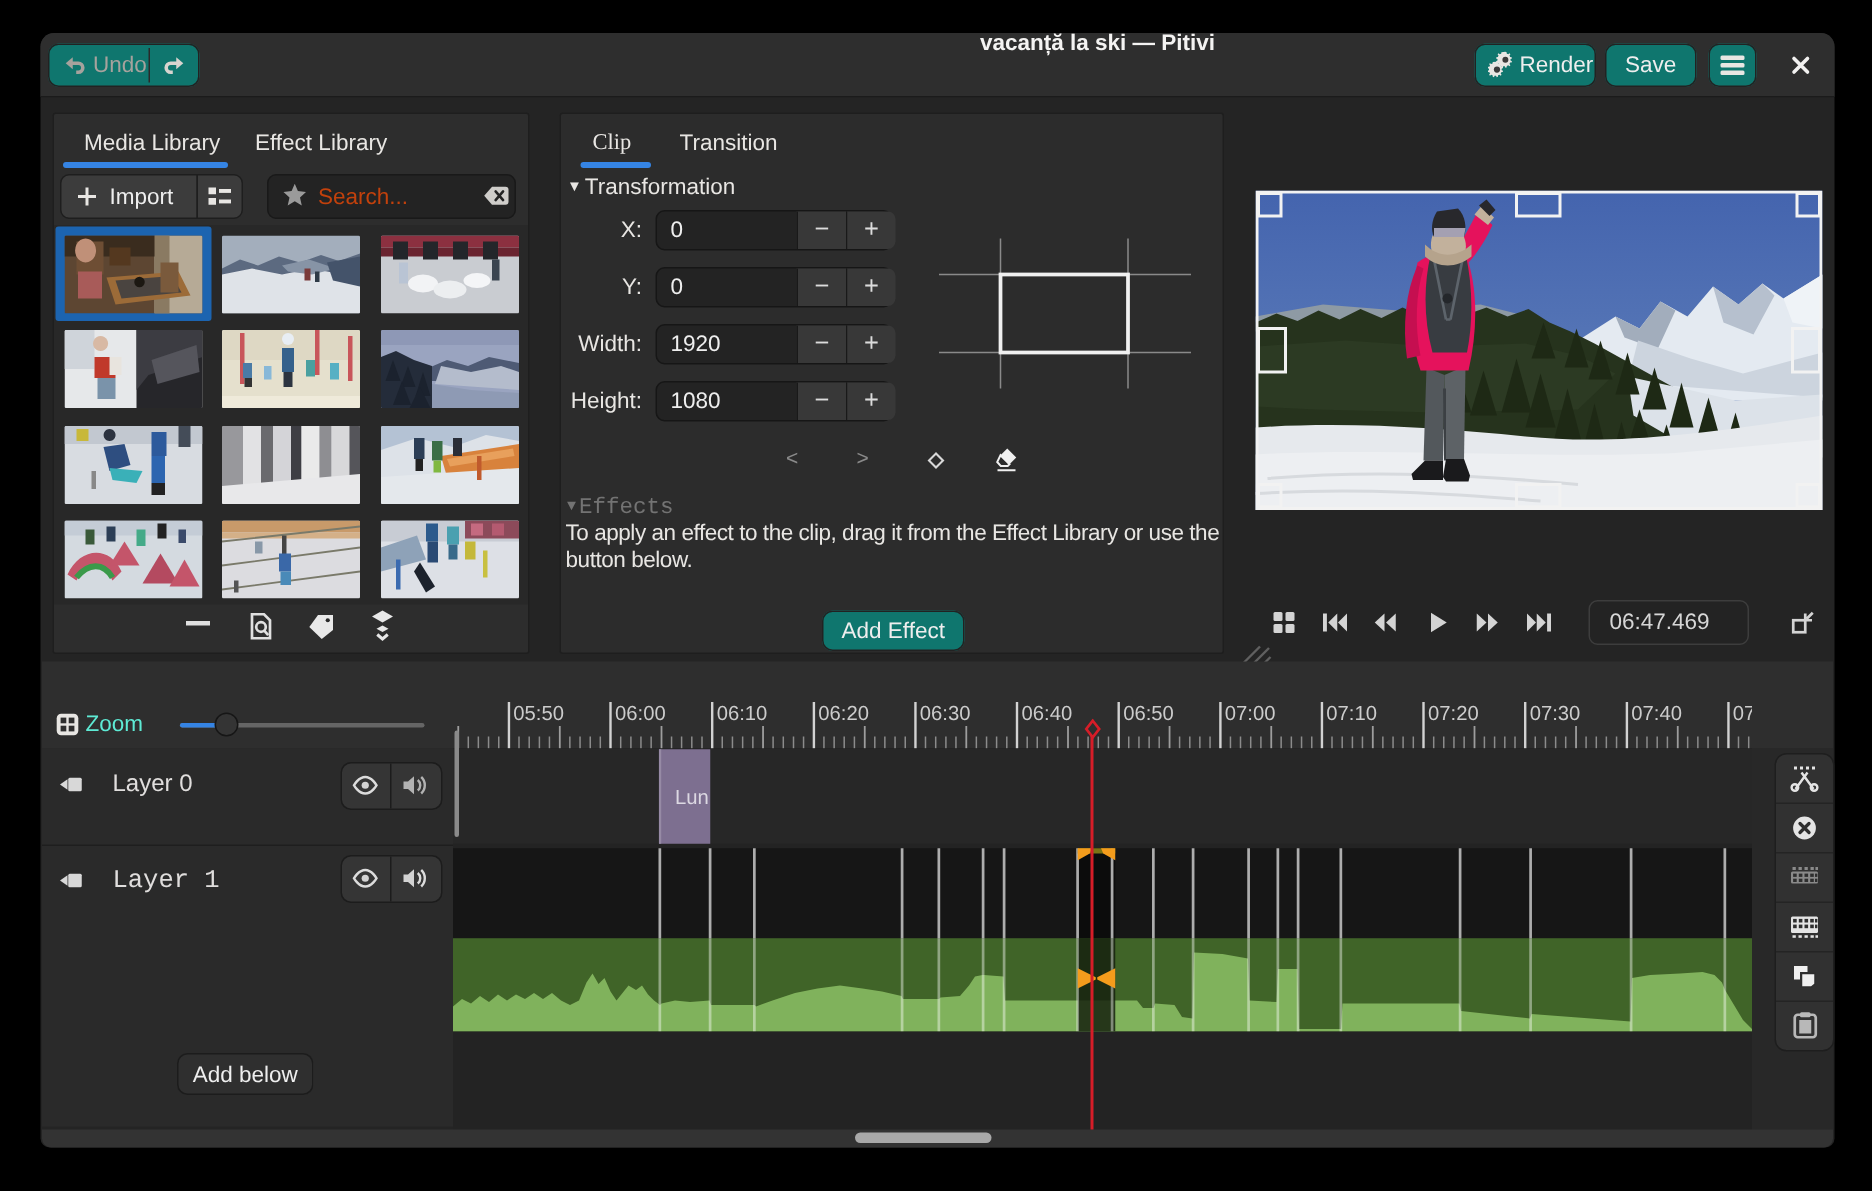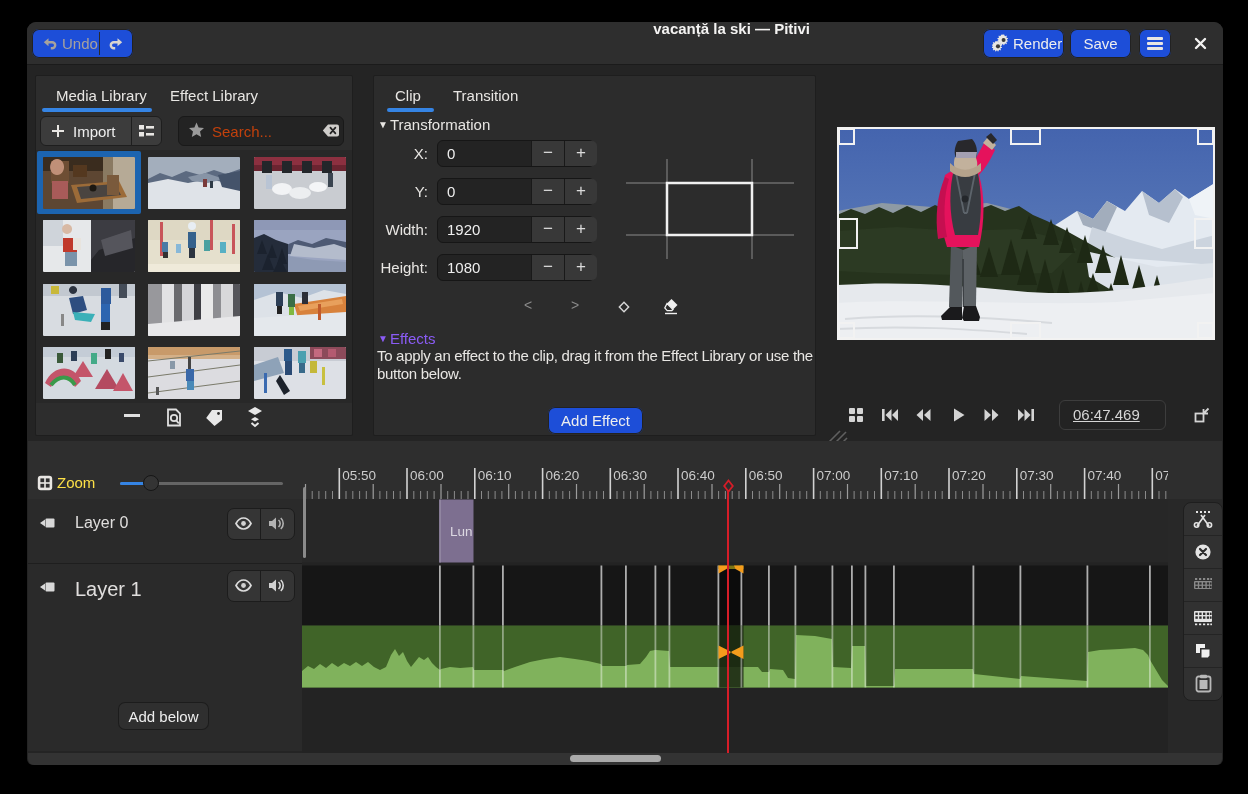--- a/index.html
+++ b/index.html
@@ -4,21 +4,21 @@
 <style>
   html,body{margin:0;padding:0;}
   body{width:1248px;height:794px;background:#000;position:relative;overflow:hidden;
        font-family:"Liberation Sans",sans-serif;-webkit-font-smoothing:antialiased;}
   .abs{position:absolute;}
   #win{left:27px;top:22px;width:1196px;height:743px;background:#242424;
        border-radius:9px 9px 6px 6px;}
   
   #hdr{left:27px;top:22px;width:1196px;height:43px;background:#2e2e2e;
        border-radius:9px 9px 0 0;border-bottom:1px solid #1b1b1b;box-sizing:border-box;}
-  .hbtn{position:absolute;top:29px;height:29px;background:#1d4ed8;border-radius:7px;
+  .hbtn{position:absolute;top:29px;height:29px;background:#0f766e;border-radius:7px;
         box-shadow:0 0 0 1px #222 inset;color:#eee;font-size:15px;
         display:flex;align-items:center;justify-content:center;}
   #title{left:440px;top:20px;width:370px;text-align:right;color:#f4f3f2;
          font-size:15px;font-weight:bold;}
   
   .panel{background:#2d2d2d;border:1px solid #1e1e1e;box-sizing:border-box;border-radius:2px;}
   .tabtxt{position:absolute;font-size:15px;color:#e8e6e3;}
   .underline{position:absolute;height:4px;background:#3584e4;border-radius:2px;}
   
   .th{position:absolute;width:92px;height:52px;border-radius:1px;overflow:hidden;}
@@ -274,21 +274,21 @@
   <path d="M7 1 L17 1 L17 11 L9.5 17 L1.2 9 Z" fill="#e8e8e8" transform="rotate(0)"></path>
   <circle cx="13.5" cy="4.5" r="1.4" fill="#2a2a2a"></circle>
 </svg>
 <svg class="abs" style="left:246px;top:406px;" width="18" height="22" viewBox="0 0 18 22">
   <path d="M9 1 L16 5 L9 9 L2 5 Z" fill="#e8e8e8"></path>
   <path d="M9 11 l4 2.2 -4 2.2 -4 -2.2 z" fill="#e8e8e8"></path>
   <path d="M5.5 17 L9 20 L12.5 17" stroke="#e8e8e8" stroke-width="2" fill="none"></path>
 </svg>
 
 <div class="abs panel" id="clippanel" style="left:373px;top:75px;width:443px;height:361px;background:#2c2c2c;"></div>
-<div class="tabtxt" style="left:395px;top:87px;">Clip</div>
+<div class="tabtxt" style="left:395px;top:87px;font-family:Liberation Serif, serif;">Clip</div>
 <div class="tabtxt" style="left:453px;top:87px;">Transition</div>
 <div class="underline" style="left:387px;top:108px;width:47px;"></div>
 <div class="abs" style="left:378px;top:116px;color:#e8e6e3;font-size:15px;"><span style="font-size:10px;vertical-align:2px;">▼</span><span style="margin-left:2px;">Transformation</span></div>
 
 <div class="slabel" style="left:368px;top:145px;">X:</div>
 <div class="slabel" style="left:368px;top:183px;">Y:</div>
 <div class="slabel" style="left:368px;top:221px;">Width:</div>
 <div class="slabel" style="left:368px;top:259px;">Height:</div>
 <div class="spin" style="left:437px;top:140px;">
     <span class="val">0</span>
@@ -324,21 +324,21 @@
 <div class="abs" style="left:571px;top:297px;color:#8a8a8a;font-size:14px;">&gt;</div>
 <svg class="abs" style="left:616px;top:299px;" width="16" height="16" viewBox="0 0 16 16">
   <rect x="4.7" y="4.7" width="6.6" height="6.6" fill="none" stroke="#d8d8d8" stroke-width="1.4" transform="rotate(45 8 8)"></rect>
 </svg>
 <svg class="abs" style="left:661px;top:297px;" width="20" height="18" viewBox="0 0 20 18">
   <path d="M10.5 2 L16.5 8 L12 12.5 L6 6.5 Z" fill="#f0f0f0"></path>
   <path d="M6 6.5 L12 12.5 L10.8 13.6 L6.2 13.6 L3.8 11 Z" fill="#2c2c2c" stroke="#f0f0f0" stroke-width="1.3"></path>
   <line x1="4" y1="16.5" x2="16" y2="16.5" stroke="#f0f0f0" stroke-width="1.4"></line>
 </svg>
 
-<div class="abs" style="left:378px;top:330px;color:#8b5cf6;font-size:15px;"><span style="font-size:10px;vertical-align:2px;">▼</span><span style="margin-left:2px;">Effects</span></div>
+<div class="abs" style="left:378px;top:330px;color:#737373;font-size:15px;font-family:Liberation Mono, monospace;"><span style="font-size:10px;vertical-align:2px;">▼</span><span style="margin-left:2px;">Effects</span></div>
 <div class="abs" style="left:377px;top:347px;width:442px;letter-spacing:-0.3px;color:#e8e6e3;font-size:15px;line-height:17.5px;">To apply an effect to the clip, drag it from the Effect Library or use the button below.</div>
 <div class="hbtn" style="left:548px;top:390px;width:95px;height:27px;font-size:15px;margin-top:17px;">Add Effect</div>
 
 <svg class="abs" id="viewer" style="left:837px;top:127px;" width="378" height="213" viewBox="0 0 378 213">
   <defs>
     <linearGradient id="sky" x1="0" y1="0" x2="0" y2="1">
       <stop offset="0" stop-color="#4464ae"></stop>
         <stop offset="0.75" stop-color="#5e7eba"></stop>
         <stop offset="1" stop-color="#7490c4"></stop>
     </linearGradient>
@@ -451,21 +451,21 @@
     </g>
 </svg>
 <svg class="abs" style="left:1017px;top:408px;" width="18" height="14" viewBox="0 0 18 14">
   <g fill="#d4d4d4">
       <path d="M1 1 L7 7 L1 13 Z"></path>
       <path d="M7.5 1 L13.5 7 L7.5 13 Z"></path>
       <rect x="14.4" y="1" width="2.6" height="12"></rect>
     </g>
 </svg>
 <div class="abs" style="left:1059px;top:400px;width:107px;height:30px;background:#232323;border:1px solid #3d3d3d;border-radius:6px;box-sizing:border-box;"></div>
-<div class="abs" style="left:1073px;top:406px;color:#d6d6d6;font-size:15px;text-decoration:underline;">06:47.469</div>
+<div class="abs" style="left:1073px;top:406px;color:#d6d6d6;font-size:15px;">06:47.469</div>
 <svg class="abs" style="left:1194px;top:407px;" width="16" height="16" viewBox="0 0 16 16">
   <rect x="1.5" y="6.5" width="8" height="8" fill="none" stroke="#d4d4d4" stroke-width="1.8"></rect>
   <path d="M14.5 1.5 L10.5 5.5 M9.5 2 L9.5 6.5 L14 6.5" stroke="#d4d4d4" stroke-width="1.8" fill="none"></path>
 </svg>
 
 <svg class="abs" style="left:828px;top:430px;" width="20" height="20" viewBox="0 0 20 20">
   <g stroke="#606060" stroke-width="1.6">
       <line x1="1" y1="12" x2="12" y2="1"></line>
       <line x1="2" y1="18" x2="18" y2="2"></line>
       <line x1="8" y1="19" x2="19" y2="8"></line>
@@ -478,21 +478,21 @@
 <div class="abs" style="left:1168px;top:499px;width:54px;height:254px;background:#282828;"></div>
 <div class="abs" id="tl-bottom" style="left:28px;top:753px;width:1194px;height:12px;background:#333333;border-radius:0 0 6px 6px;"></div>
 
 <svg class="abs" style="left:37px;top:475px;" width="16" height="16" viewBox="0 0 16 16">
   <rect x="0.8" y="0.8" width="14.4" height="14.4" rx="3" fill="#e8e6e3"></rect>
   <rect x="3.4" y="3.4" width="3.8" height="3.8" fill="#2e2e2e"></rect>
     <rect x="8.8" y="3.4" width="3.8" height="3.8" fill="#2e2e2e"></rect>
   <rect x="3.4" y="8.8" width="3.8" height="3.8" fill="#2e2e2e"></rect>
     <rect x="8.8" y="8.8" width="3.8" height="3.8" fill="#2e2e2e"></rect>
 </svg>
-<div class="abs" style="left:57px;top:474px;color:#fde047;font-size:15px;">Zoom</div>
+<div class="abs" style="left:57px;top:474px;color:#5eead4;font-size:15px;">Zoom</div>
 <div class="abs" style="left:120px;top:482px;width:163px;height:3px;background:#656565;border-radius:2px;"></div>
 <div class="abs" style="left:120px;top:482px;width:31px;height:3px;background:#3584e4;border-radius:2px;"></div>
 <div class="abs" style="left:143px;top:475px;width:16px;height:16px;background:#343434;border:1.5px solid #161616;border-radius:50%;box-sizing:border-box;"></div>
 
 <svg class="abs" id="ruler" style="left:302px;top:463px;" width="866" height="36" viewBox="0 0 866 36">
 <rect x="36.5" y="5" width="1.6" height="31" fill="#d2d2d2"></rect>
 <text x="40.2" y="17" font-size="13.5" fill="#cccccc" font-family="Liberation Sans">05:50</text>
 <rect x="104.2" y="5" width="1.6" height="31" fill="#d2d2d2"></rect>
 <text x="108.0" y="17" font-size="13.5" fill="#cccccc" font-family="Liberation Sans">06:00</text>
 <rect x="172.0" y="5" width="1.6" height="31" fill="#d2d2d2"></rect>
@@ -636,21 +636,21 @@
 
 <svg class="abs" style="left:39px;top:516px;" width="16" height="14" viewBox="0 0 16 14">
   <path d="M1 7 L6 3.5 V10.5 Z" fill="#d8d8d8"></path>
     <rect x="6.5" y="2.5" width="9" height="9" rx="1" fill="#d8d8d8"></rect>
 </svg>
 <div class="abs" style="left:75px;top:514px;color:#e0dedd;font-size:16px;">Layer 0</div>
 <svg class="abs" style="left:39px;top:580px;" width="16" height="14" viewBox="0 0 16 14">
   <path d="M1 7 L6 3.5 V10.5 Z" fill="#d8d8d8"></path>
     <rect x="6.5" y="2.5" width="9" height="9" rx="1" fill="#d8d8d8"></rect>
 </svg>
-<div class="abs" style="left:75px;top:578px;color:#e0dedd;font-size:20px;">Layer 1</div>
+<div class="abs" style="left:75px;top:578px;color:#e0dedd;font-size:17px;font-family:Liberation Mono, monospace;">Layer 1</div>
 
 <div class="laybtn" style="left:227px;top:508px;"></div>
 <div class="abs" style="left:260px;top:509px;width:1px;height:30px;background:#1c1c1c;"></div>
 <svg class="abs" style="left:234px;top:516px;" width="19" height="15" viewBox="0 0 19 15">
   <path d="M9.5 2 C5 2 2 7.5 2 7.5 S5 13 9.5 13 17 7.5 17 7.5 14 2 9.5 2 Z" fill="none" stroke="#dcdcdc" stroke-width="1.7"></path>
   <circle cx="9.5" cy="7.5" r="2.4" fill="#d2d2d2"></circle>
 </svg>
 <svg class="abs" style="left:267px;top:515px;" width="18" height="17" viewBox="0 0 18 17">
   <path d="M2 6 H5 L9 2.5 V14.5 L5 11 H2 Z" fill="#b2b2b2"></path>
   <path d="M11.5 5 a4.5 4.5 0 0 1 0 7 M13.8 3 a7.5 7.5 0 0 1 0 11" fill="none" stroke="#b2b2b2" stroke-width="1.6"></path>

